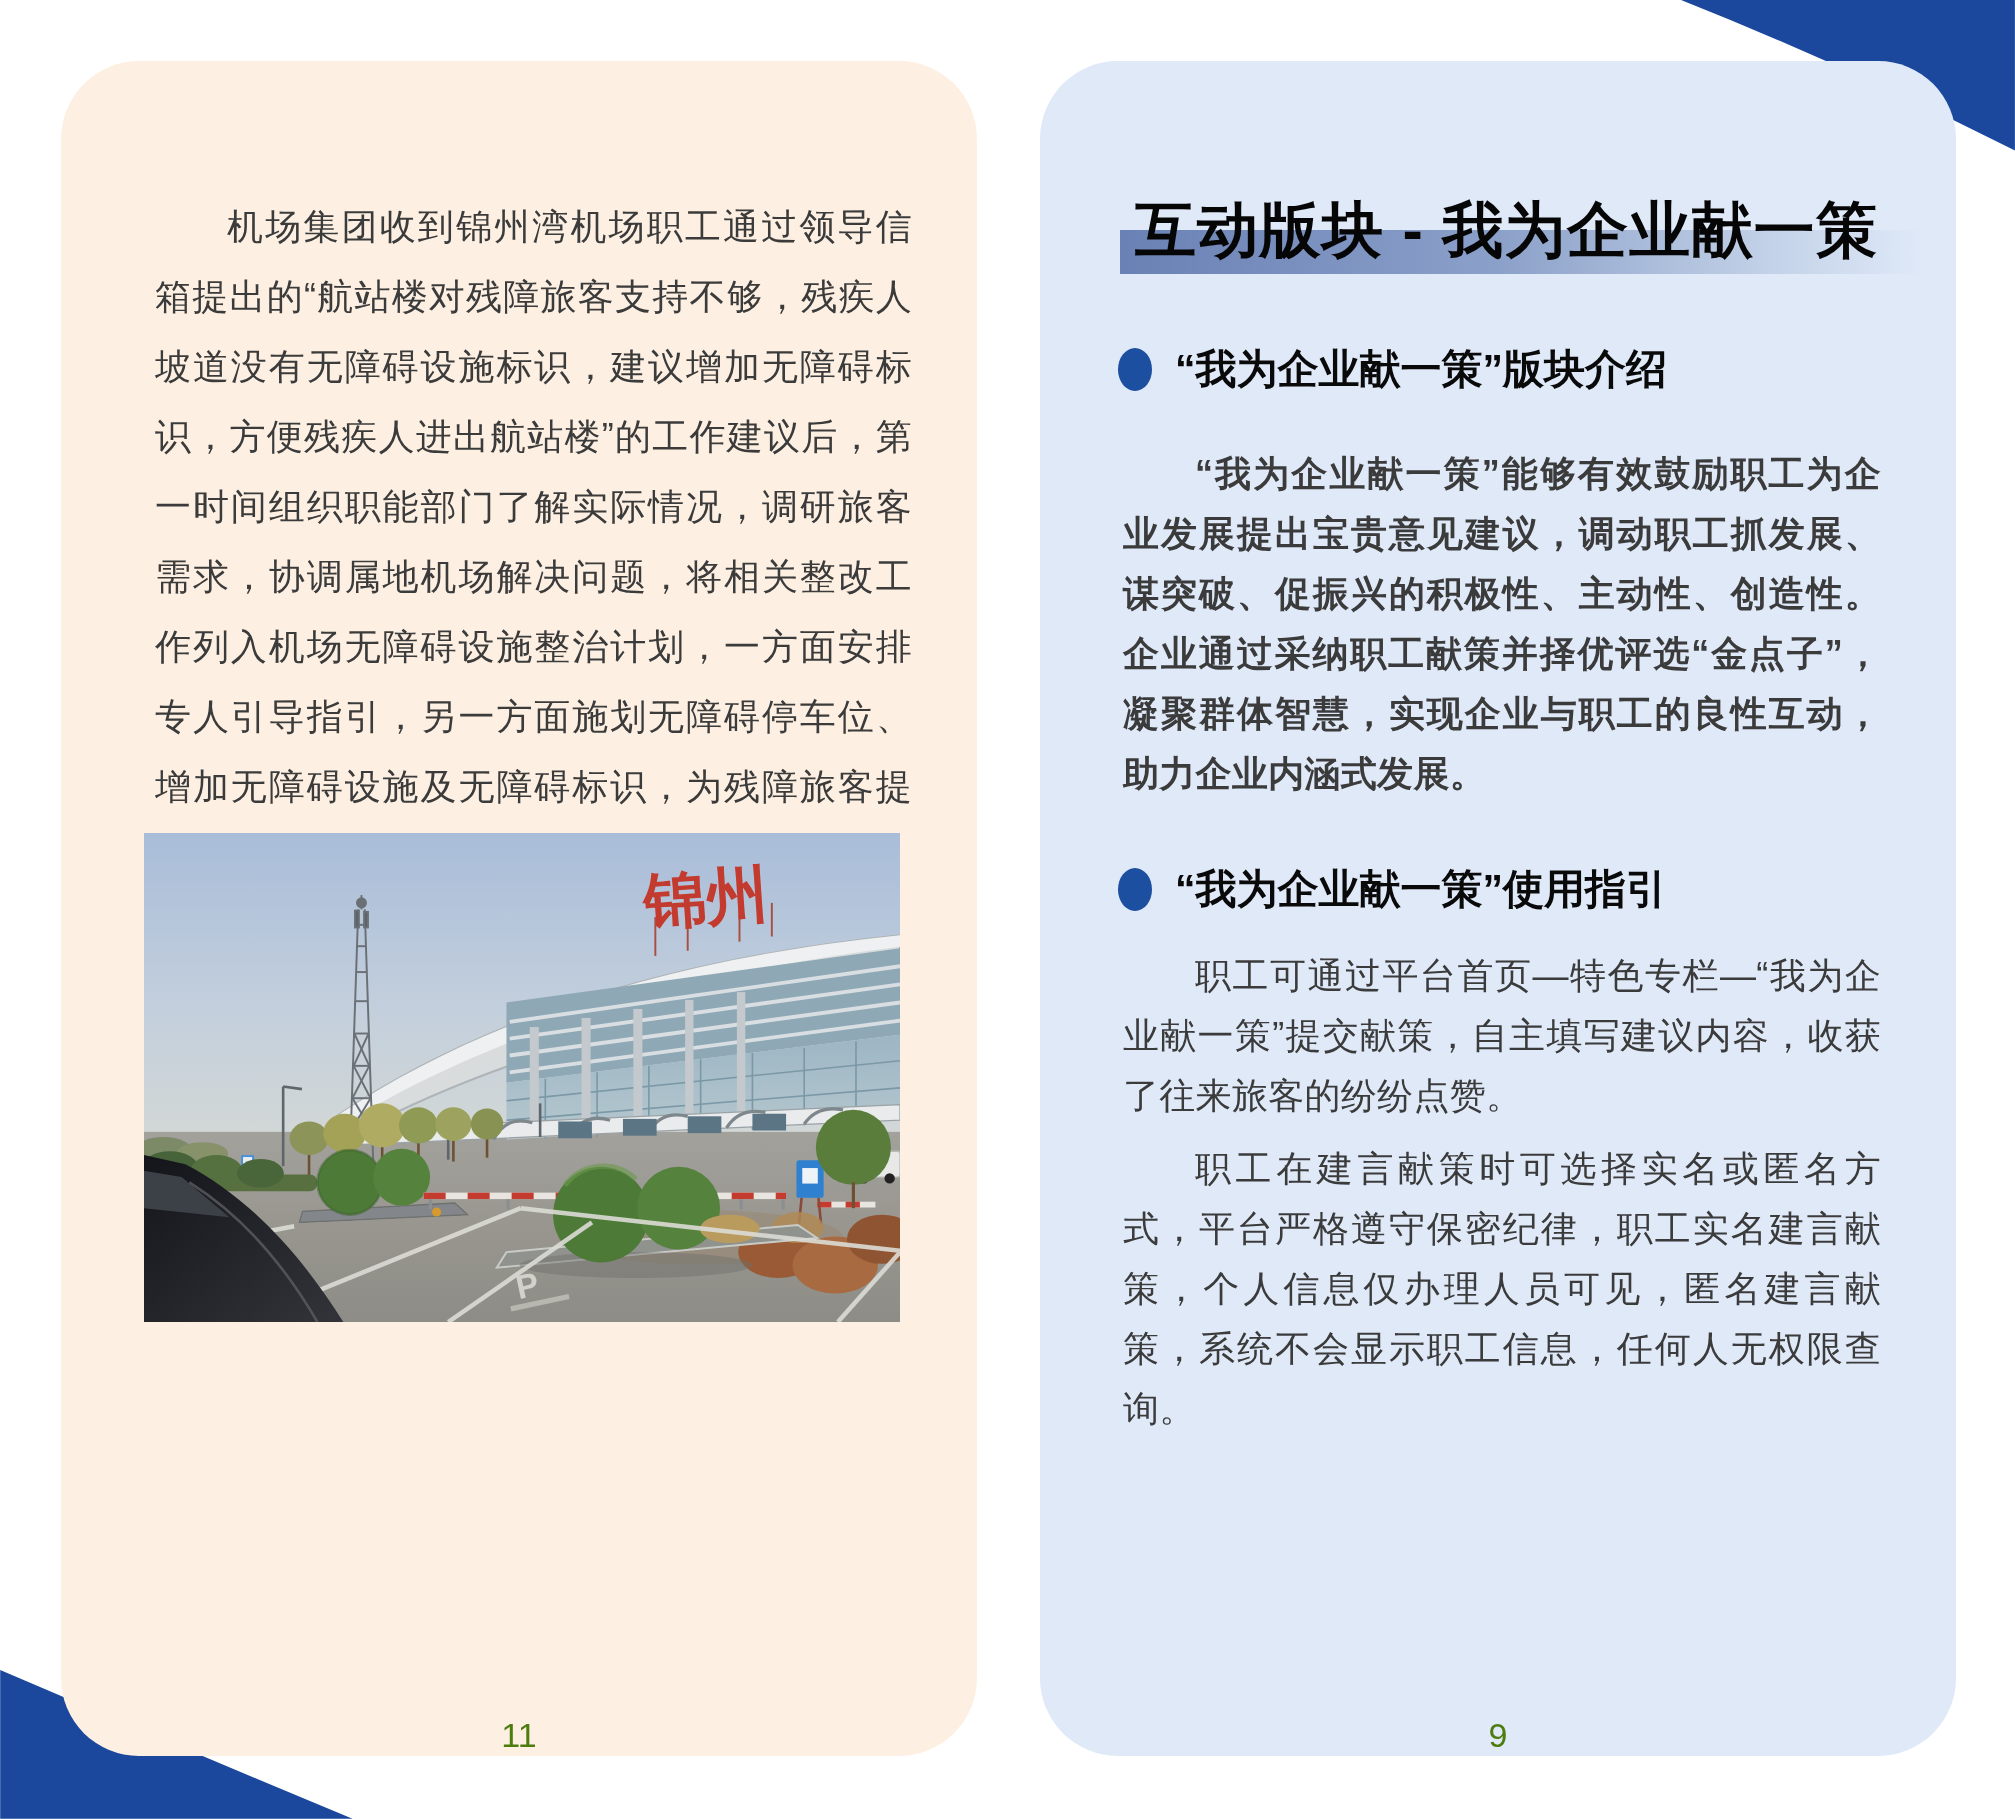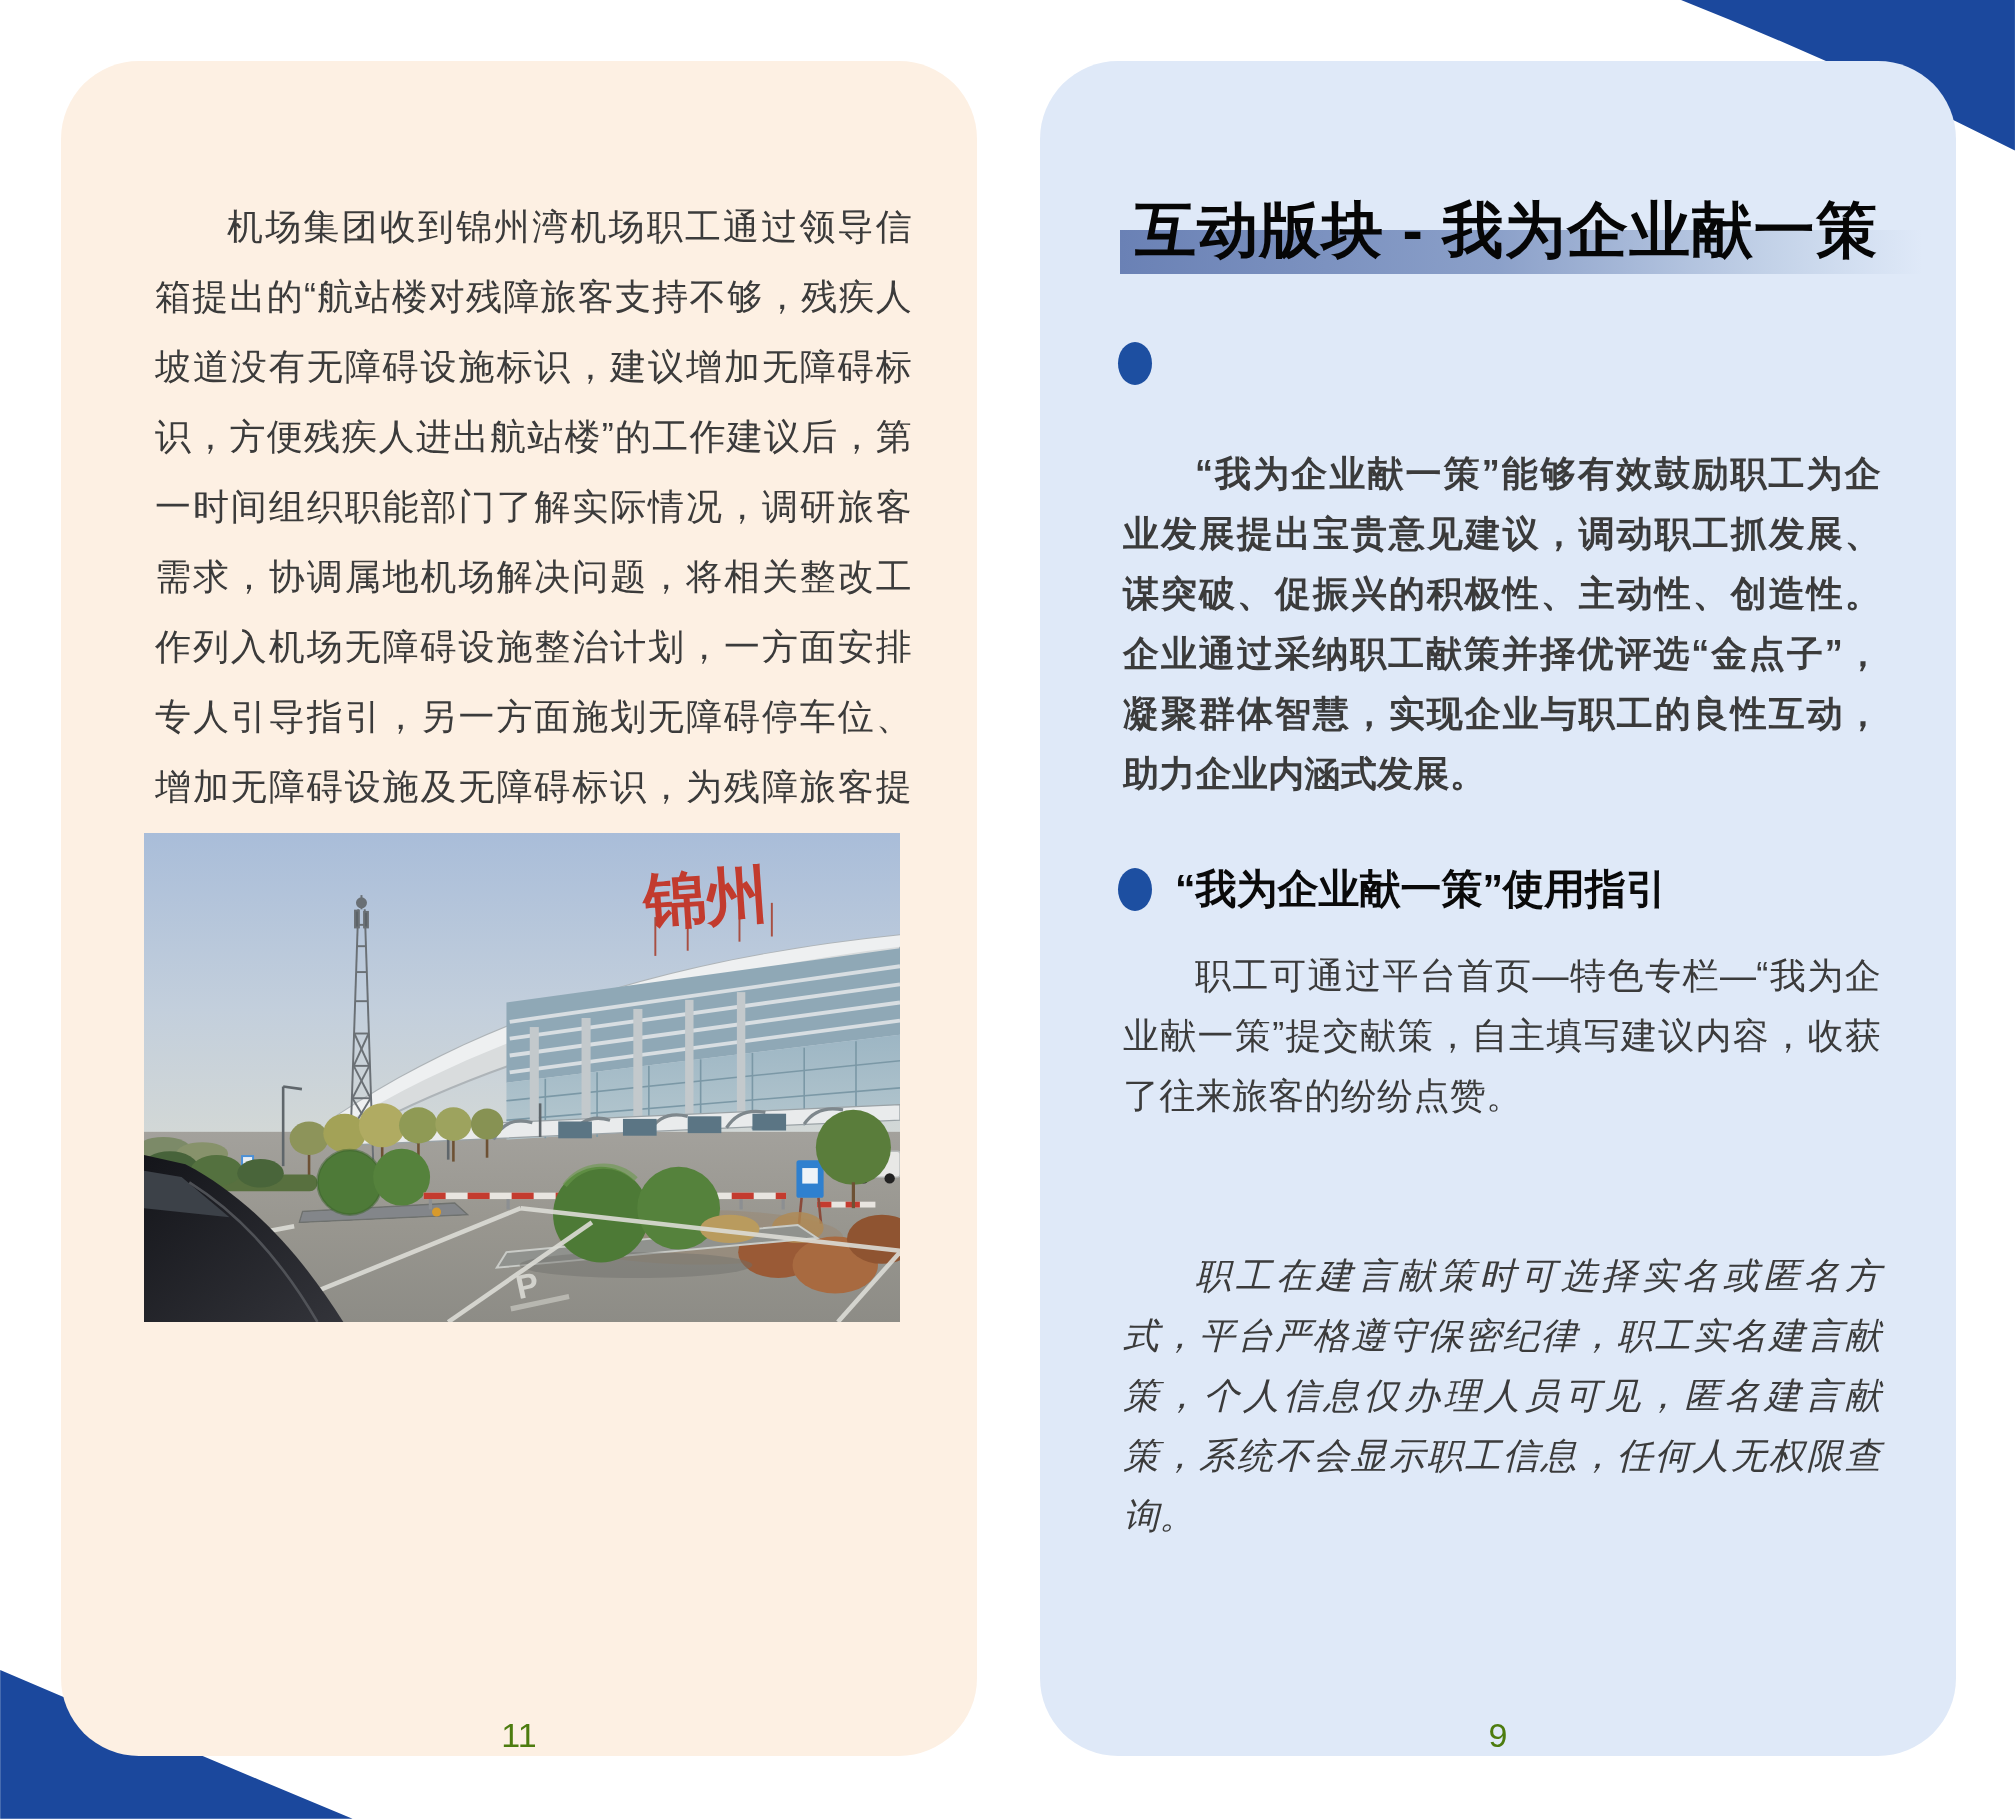--- a/index.html
+++ b/index.html
@@ -16,21 +16,21 @@
   #wedge-bl{bottom:0;left:0;}
   .body-text{
     position:absolute;color:#3b3b3b;font-size:36px;line-height:60px;
     text-align:justify;text-justify:inter-character;letter-spacing:0.3px;
     text-indent:2em;
   }
   #left-paragraph{left:146px;top:192px;width:757px;line-height:70px;margin-left:9px;}
   .rp{left:1123px;width:758px;}
   #rp-1{top:444px;font-weight:bold;}
   #rp-2{top:946px;}
-  #rp-3{top:1246px;font-style:italic;}
+  #rp-3{top:1139px;}
   #right-title-wrap{position:absolute;left:1120px;top:194px;width:836px;height:84px;}
   #title-bar{
     position:absolute;left:0;top:36px;width:836px;height:44px;
     background:linear-gradient(90deg,#68809f00 0%,#6a81b5 0%,#8ba0c9 45%,#c3d2e8 78%,rgba(223,233,248,0) 96%);
   }
   #right-title{
     position:absolute;left:15px;top:3.9px;color:#060606;font-weight:bold;
     font-size:61px;line-height:65px;letter-spacing:1.3px;white-space:nowrap;
   }
   .section-head{
@@ -309,20 +309,21 @@
 
 <div id="page-number-left" class="page-number">11</div>
 
 <div id="right-title-wrap">
   <div id="title-bar"></div>
   <div id="right-title">互动版块 - 我为企业献一策</div>
 </div>
 
 <div id="section-head-1" class="section-head">
   <span class="bullet"></span>
+  <span>“我为企业献一策”版块介绍</span>
 </div>
 
 <div id="rp-1" class="body-text rp">“我为企业献一策”能够有效鼓励职工为企业发展提出宝贵意见建议，调动职工抓发展、谋突破、促振兴的积极性、主动性、创造性。企业通过采纳职工献策并择优评选“金点子”，凝聚群体智慧，实现企业与职工的良性互动，助力企业内涵式发展。</div>
 
 <div id="section-head-2" class="section-head">
   <span class="bullet"></span>
   <span>“我为企业献一策”使用指引</span>
 </div>
 
 <div id="rp-2" class="body-text rp">职工可通过平台首页—特色专栏—“我为企业献一策”提交献策，自主填写建议内容，收获了往来旅客的纷纷点赞。</div>

